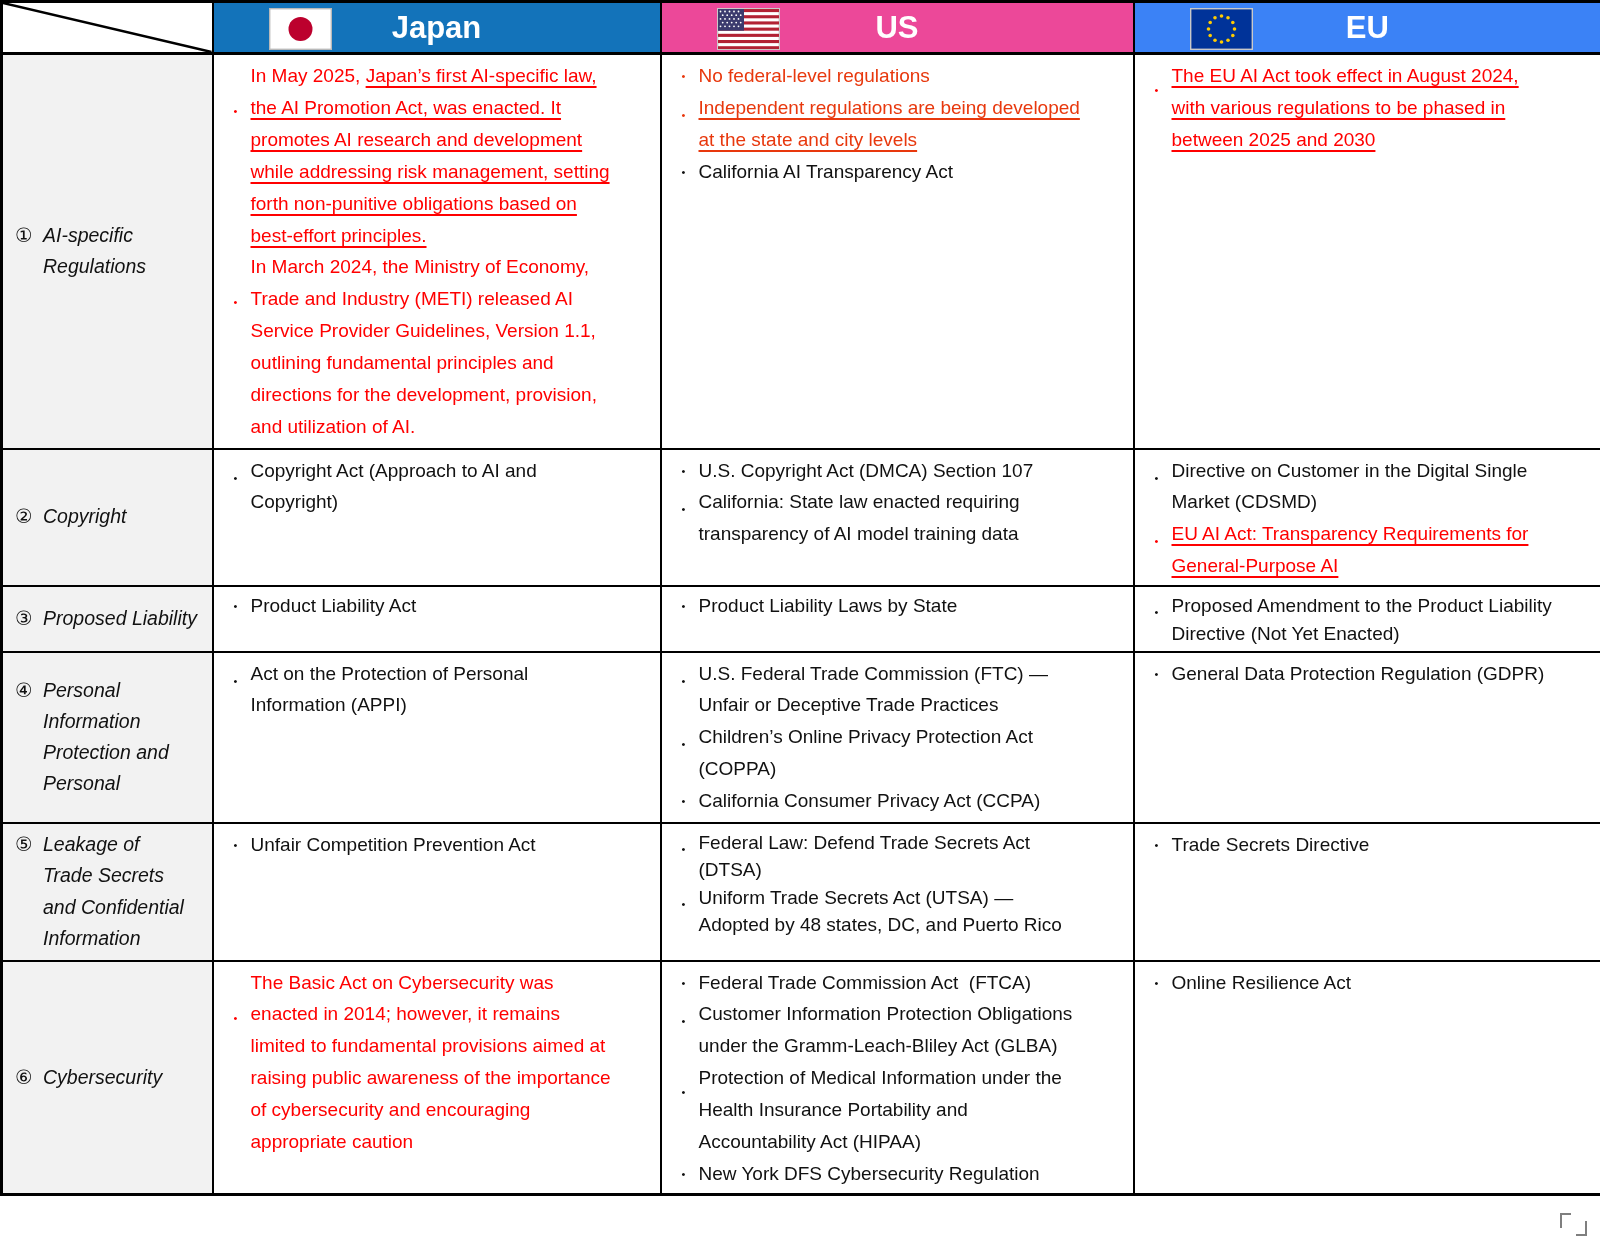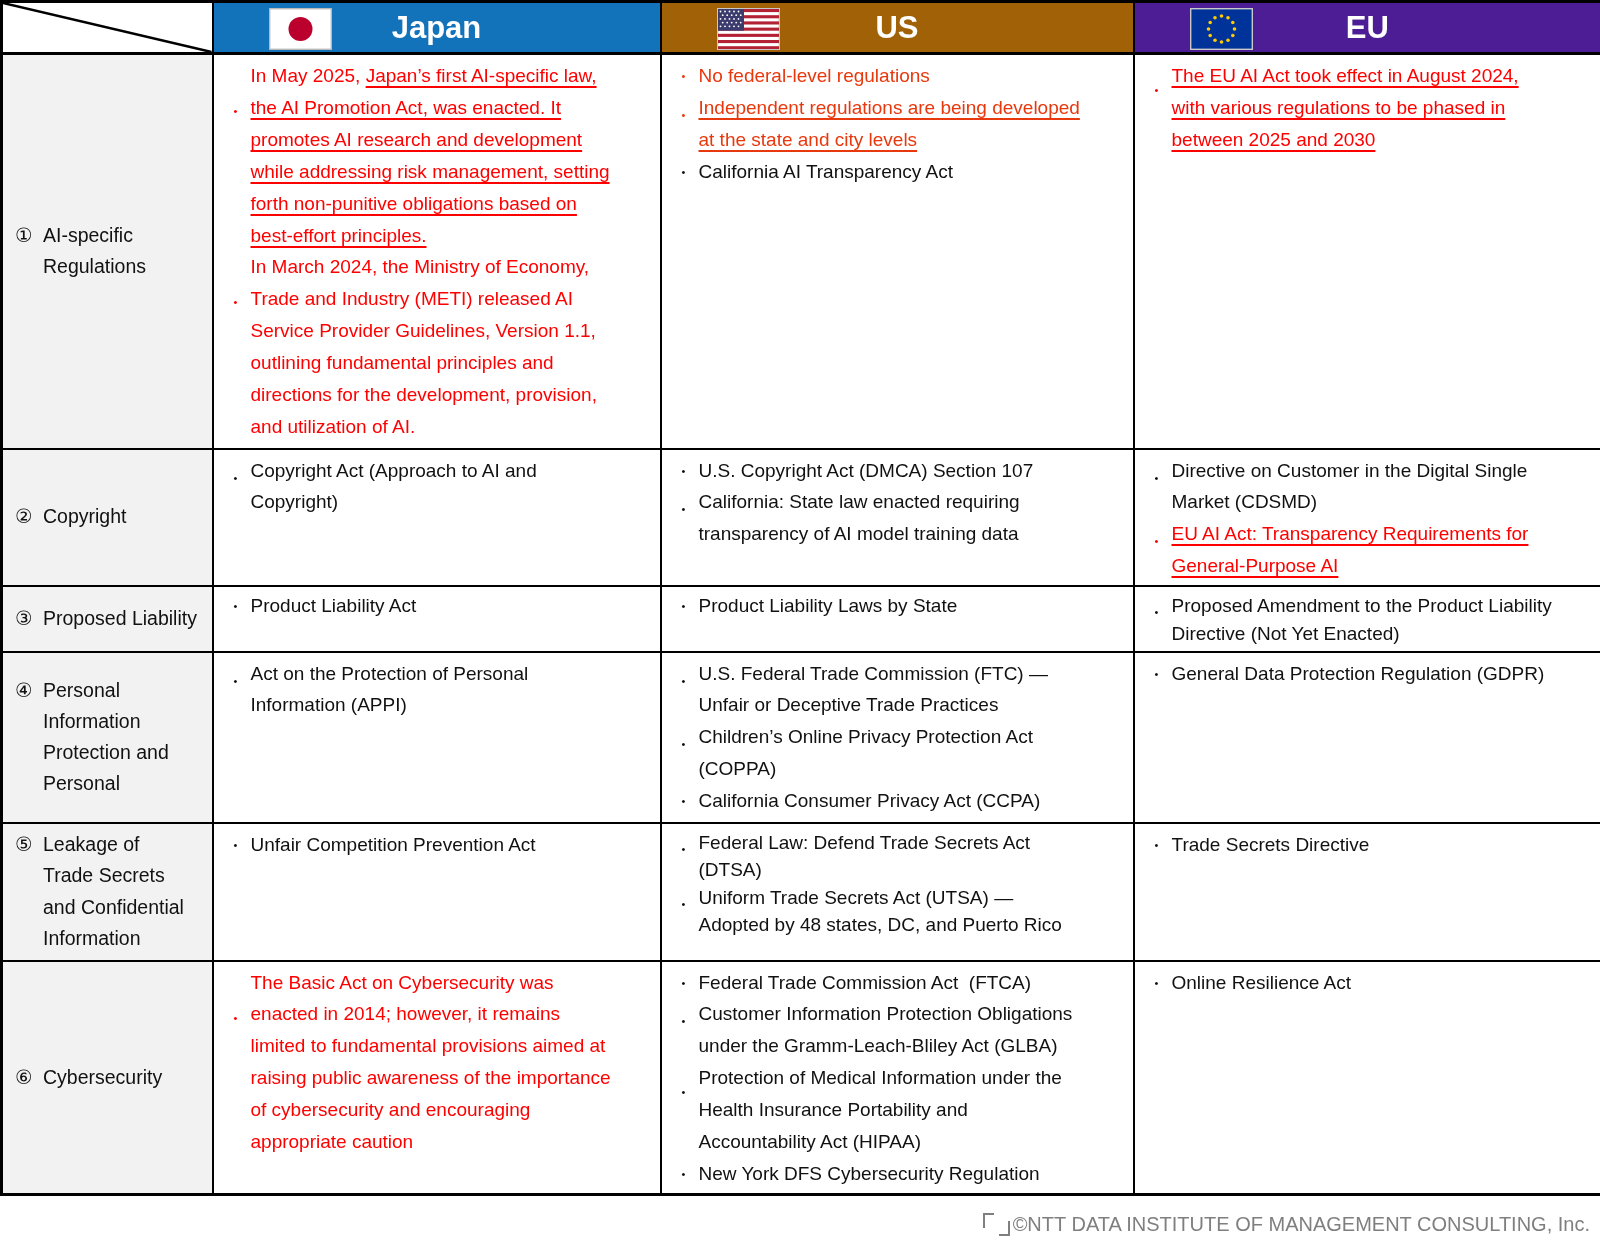--- a/index.html
+++ b/index.html
@@ -37,21 +37,21 @@
   .row-4{height:138px;}
   .row-5{height:234px;}
 
   td.cat-cell{
     background:#F2F2F2;vertical-align:middle;
     padding:4px 4px 4px 12px;font-size:19.5px;color:#111;
   }
   .cat-wrap{display:flex;line-height:1.6;}
   .cat-num{flex:0 0 28px;}
   .cat-lines{display:block;}
-  .cat-line{display:block;}
+  .cat-line{display:block;font-style:italic;}
 
   td.body-cell{
     background:#fff;vertical-align:top;
     padding:5px 8px 2px 16px;overflow:hidden;
   }
   ul.bullets{list-style:none;margin:0;padding:0;font-size:19px;line-height:1.68;}
   li.bullet{display:flex;}
   .marker{flex:0 0 21px;transform:scale(0.58);transform-origin:40% 52%;}
   .btext{flex:1;white-space:pre-wrap;}
   .bullet.black{color:#111111;}
@@ -99,21 +99,21 @@
         </th>
         <th class="hdr" style="background:#1373BA">
           <span class="flag">
             <svg viewBox="0 0 63 42">
               <rect x="0.7" y="0.7" width="61.6" height="40.6" fill="#ffffff" stroke="#b9b9b9" stroke-width="1.4"></rect>
               <circle cx="31.5" cy="21" r="12" fill="#BC002D"></circle>
             </svg>
           </span>
           <span class="hlabel">Japan</span>
         </th>
-        <th class="hdr" style="background:#a16207">
+        <th class="hdr" style="background:#ec4899">
           <span class="flag">
             <svg viewBox="0 0 63 42">
               <rect x="0.7" y="0.7" width="61.6" height="40.6" fill="#ffffff" stroke="#c9c9c9" stroke-width="1.4"></rect>
               <g fill="#B22234">
                 <rect x="1" y="1" width="61" height="3.1"></rect>
                   <rect x="1" y="7.2" width="61" height="3.1"></rect>
                 <rect x="1" y="13.4" width="61" height="3.1"></rect>
                   <rect x="1" y="19.6" width="61" height="3.1"></rect>
                 <rect x="1" y="25.8" width="61" height="3.1"></rect>
                   <rect x="1" y="32" width="61" height="3.1"></rect>
@@ -144,21 +144,21 @@
                 <circle cx="3.5" cy="18.3" r="0.9"></circle>
                   <circle cx="8" cy="18.3" r="0.9"></circle>
                   <circle cx="12.5" cy="18.3" r="0.9"></circle>
                   <circle cx="17" cy="18.3" r="0.9"></circle>
                   <circle cx="21.5" cy="18.3" r="0.9"></circle>
               </g>
             </svg>
           </span>
           <span class="hlabel">US</span>
         </th>
-        <th class="hdr" style="background:#4c1d95">
+        <th class="hdr" style="background:#3b82f6">
           <span class="flag">
             <svg viewBox="0 0 63 42">
               <rect x="0.7" y="0.7" width="61.6" height="40.6" fill="#003399" stroke="#c9c9c9" stroke-width="1.4"></rect>
               <g fill="#FFCC00">
                 <circle cx="31.5" cy="8" r="1.8"></circle>
                   <circle cx="38" cy="9.7" r="1.8"></circle>
                   <circle cx="42.8" cy="14.5" r="1.8"></circle>
                 <circle cx="44.5" cy="21" r="1.8"></circle>
                   <circle cx="42.8" cy="27.5" r="1.8"></circle>
                   <circle cx="38" cy="32.3" r="1.8"></circle>
@@ -461,15 +461,14 @@
               </li>
             </ul>
           </td>
         </tr>
       </tbody>
   </table>
 
   <div class="footer">
     <span class="jbr-open"></span>
     <span class="jbr-close"></span>
-    <span>©NTT DATA INSTITUTE OF MANAGEMENT CONSULTING, Inc.</span>
   </div>
 </div>
 
 </body></html>

